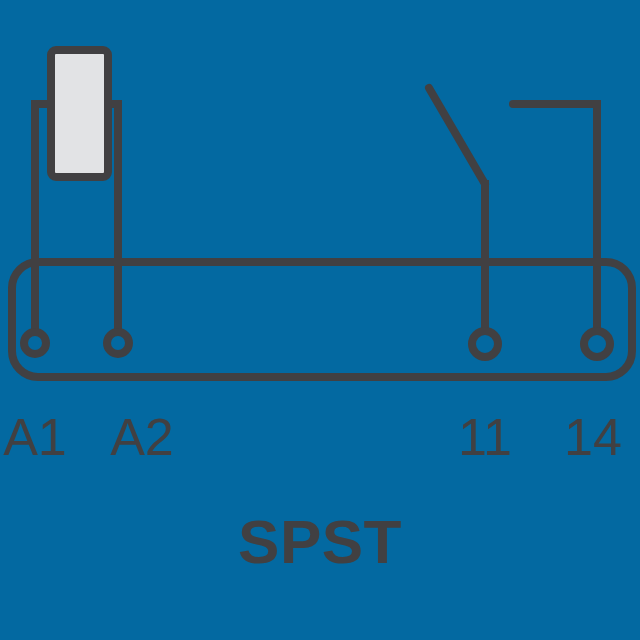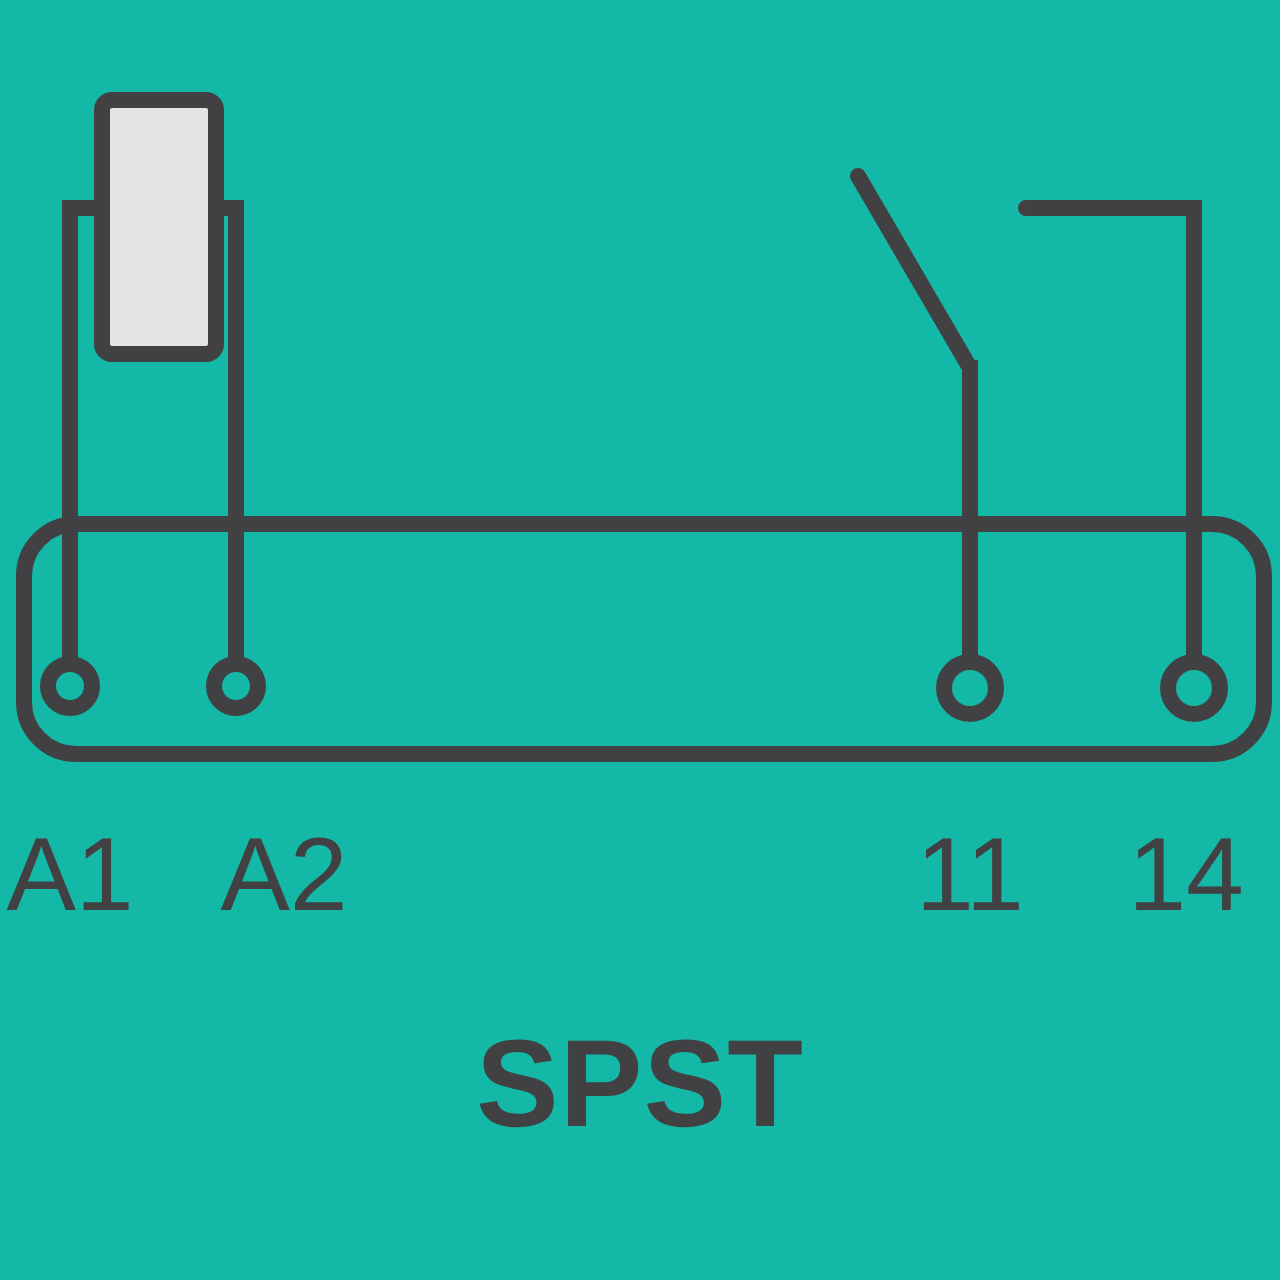--- a/index.html
+++ b/index.html
@@ -36,21 +36,21 @@
     font-family: "Liberation Sans", sans-serif;
     font-size: 62px;
     font-weight: 700;
     fill: #414042;
     letter-spacing: 0.5px;
   }
 </style>
 </head>
 <body>
 
-<div id="canvas" style="background: #14b8a6;">
+<div id="canvas" style="background: #0369a1;">
 
   <svg id="schematic" viewBox="0 0 640 640" xmlns="http://www.w3.org/2000/svg">
 
     <rect id="body-rect" x="12" y="262" width="620" height="115" rx="26" ry="26" fill="none" stroke="#414042" stroke-width="8"></rect>
 
     <path id="lead-a1" d="M 35 108 L 35 332" fill="none" stroke="#414042" stroke-width="8" stroke-linecap="butt"></path>
 
     <path id="lead-a2" d="M 118 108 L 118 332" fill="none" stroke="#414042" stroke-width="8" stroke-linecap="butt"></path>
 
     <path id="branch-left" d="M 31 104 L 60 104" fill="none" stroke="#414042" stroke-width="8" stroke-linecap="butt"></path>

